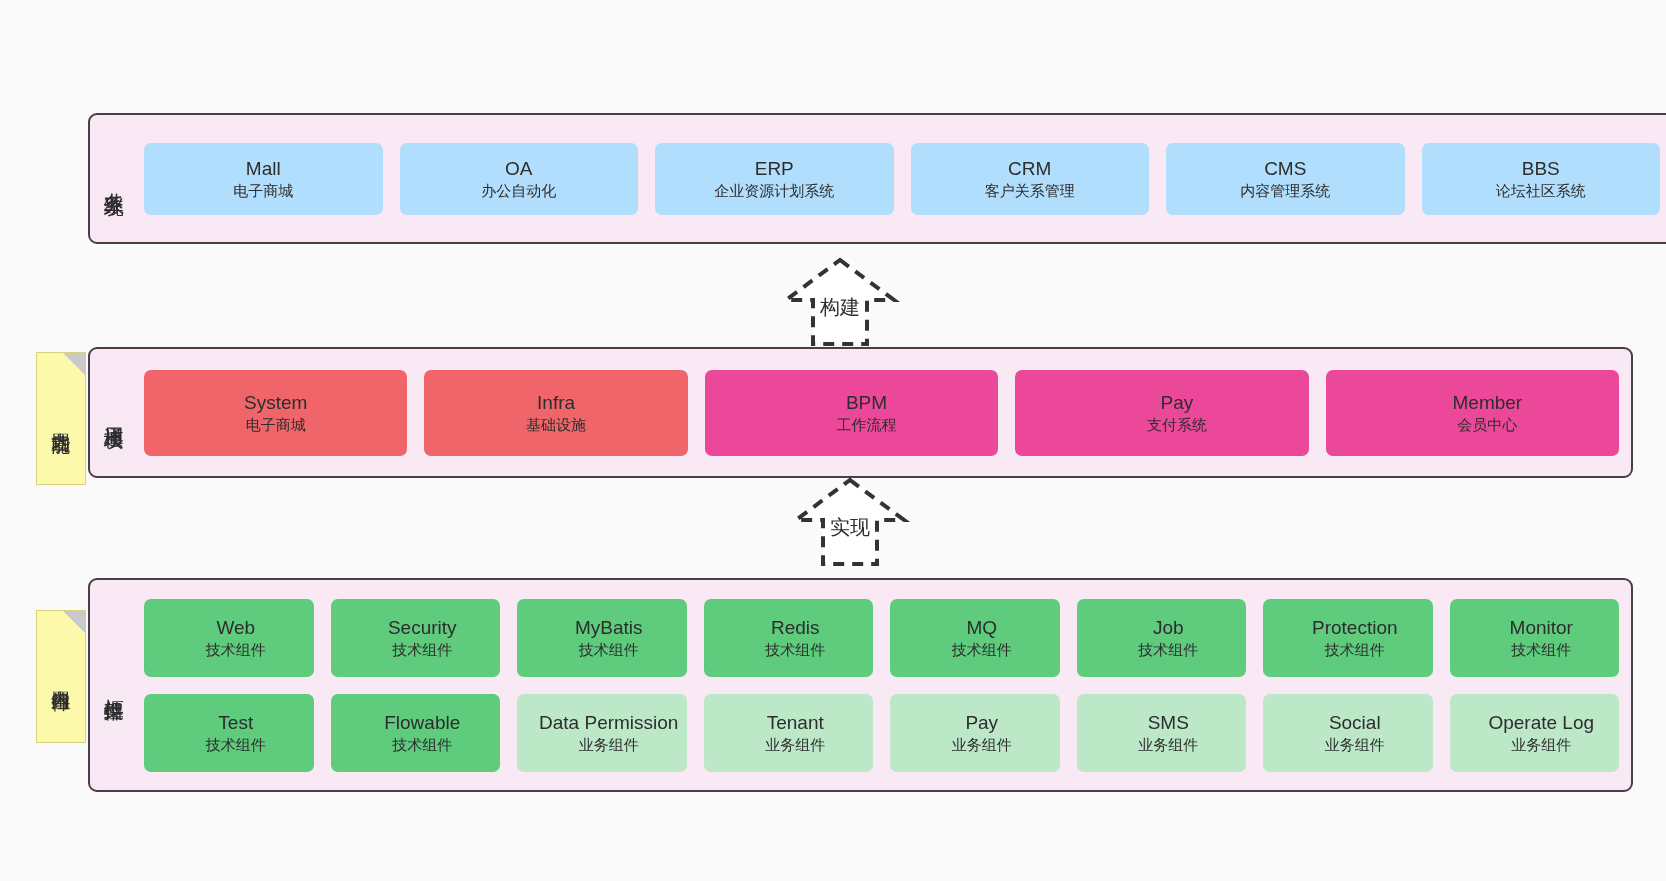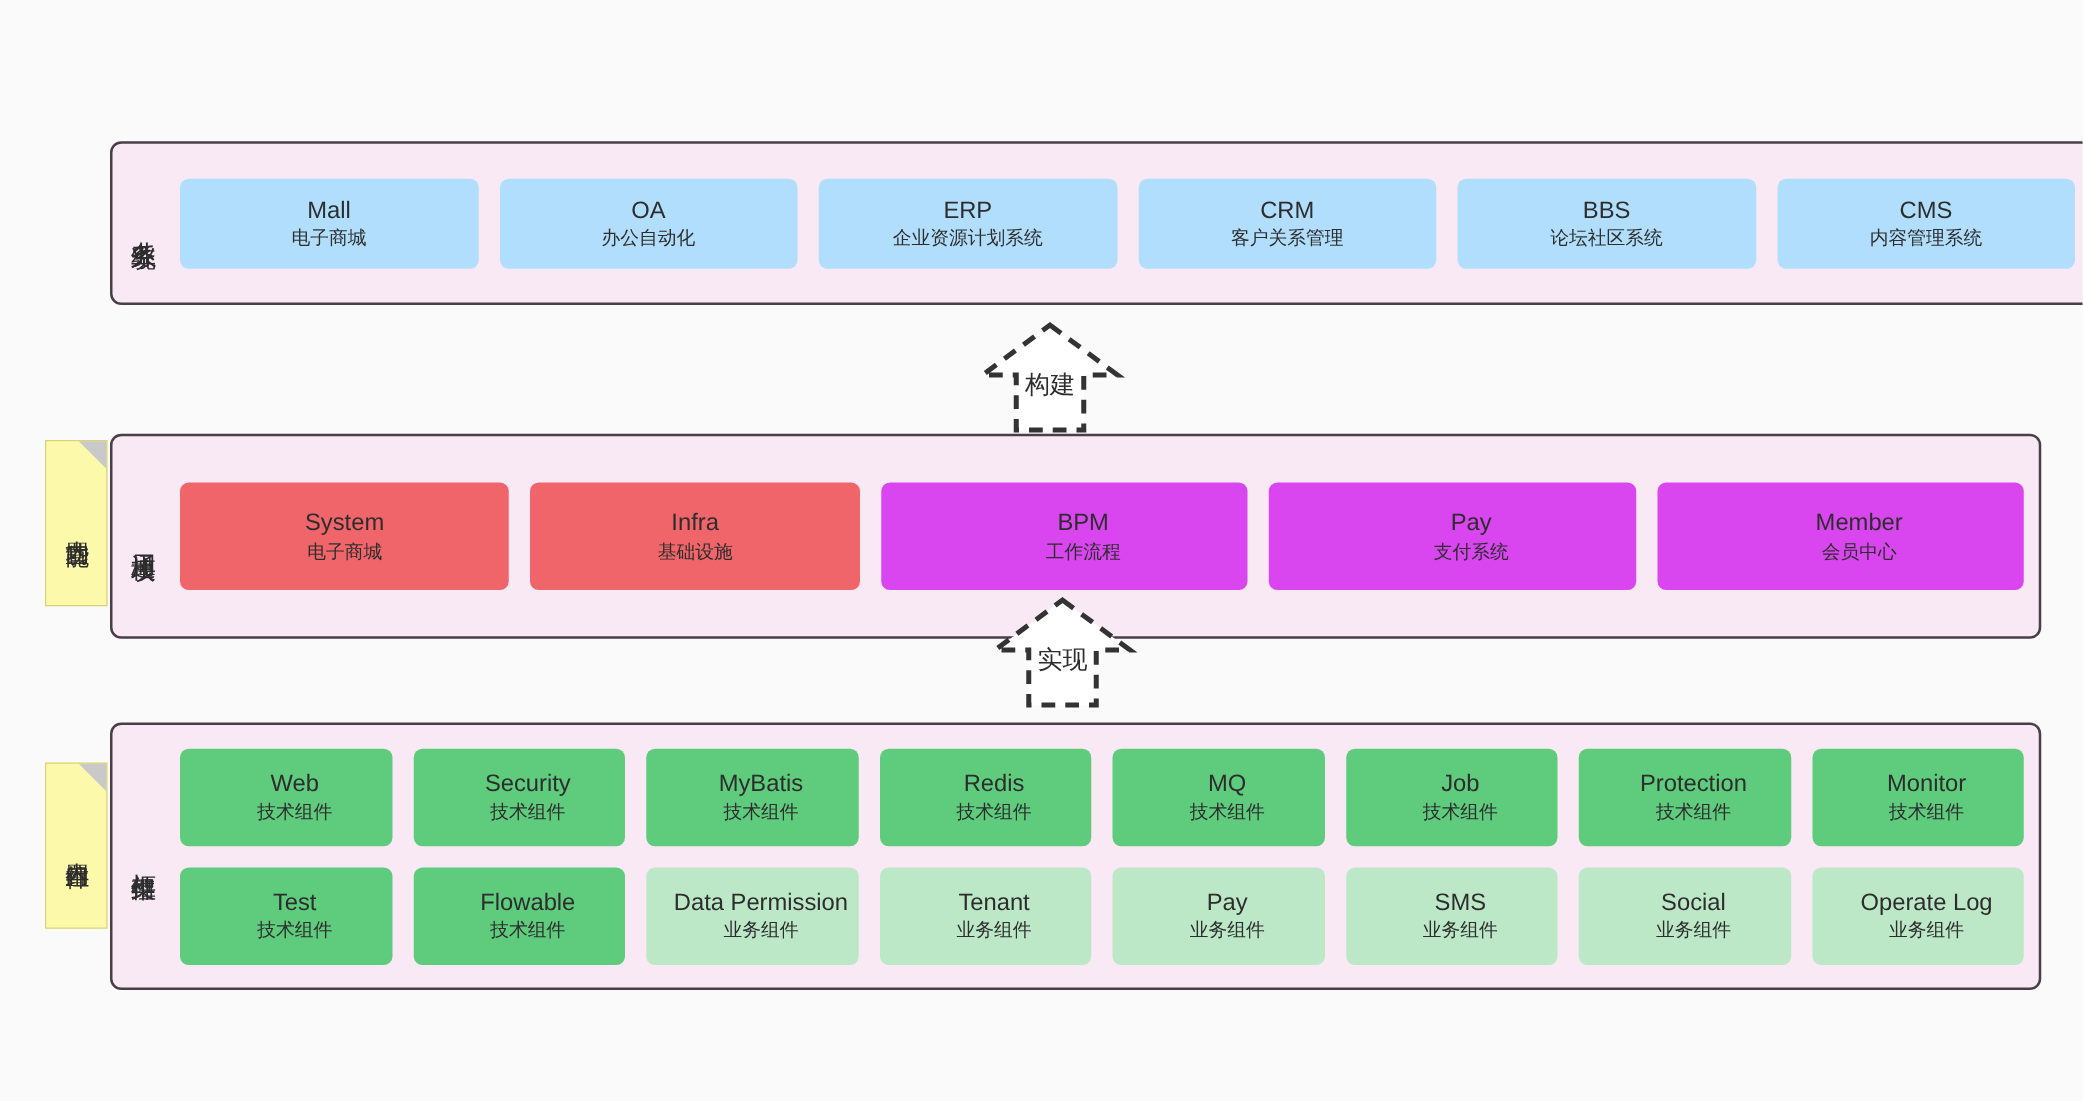--- a/index.html
+++ b/index.html
@@ -85,25 +85,25 @@
     height: 131px;
   }
   #business-layer .node { height: 72px; }
   .n-blue { background: #b0defc; }
 
   
   #common-layer {
     left: 88px;
     top: 347px;
     width: 1545px;
-    height: 164px;
+    height: 131px;
   }
   #common-layer .node { height: 86px; }
   .n-red { background: #f0656a; }
-  .n-pink { background: #d946ef; padding-left: 36px; }
+  .n-pink { background: #ec4899; padding-left: 36px; }
 
   
   #framework-layer {
     left: 88px;
     top: 578px;
     width: 1545px;
     height: 214px;
   }
   #framework-layer .node { height: 78px; padding-left: 20px; }
   .n-green { background: #5ecb7d; }
@@ -184,26 +184,26 @@
       </div>
       <div class="node n-blue">
         <span class="en">ERP</span>
         <span class="cn">企业资源计划系统</span>
       </div>
       <div class="node n-blue">
         <span class="en">CRM</span>
         <span class="cn">客户关系管理</span>
       </div>
       <div class="node n-blue">
+        <span class="en">CMS</span>
+        <span class="cn">内容管理系统</span>
+      </div>
+      <div class="node n-blue">
         <span class="en">BBS</span>
         <span class="cn">论坛社区系统</span>
-      </div>
-      <div class="node n-blue">
-        <span class="en">CMS</span>
-        <span class="cn">内容管理系统</span>
       </div>
     </div>
   </div>
 </div>
 
 <div class="uml-arrow" id="arrow-build">
   <svg width="160" height="92" viewBox="0 0 160 92">
     <path d="M80 4 L134 44 L107 44 L107 88 L53 88 L53 44 L26 44 Z" fill="#ffffff" stroke="#333333" stroke-width="4" stroke-dasharray="11 8" stroke-linejoin="miter"></path>
   </svg>
   <span class="arrow-label">构建</span>

